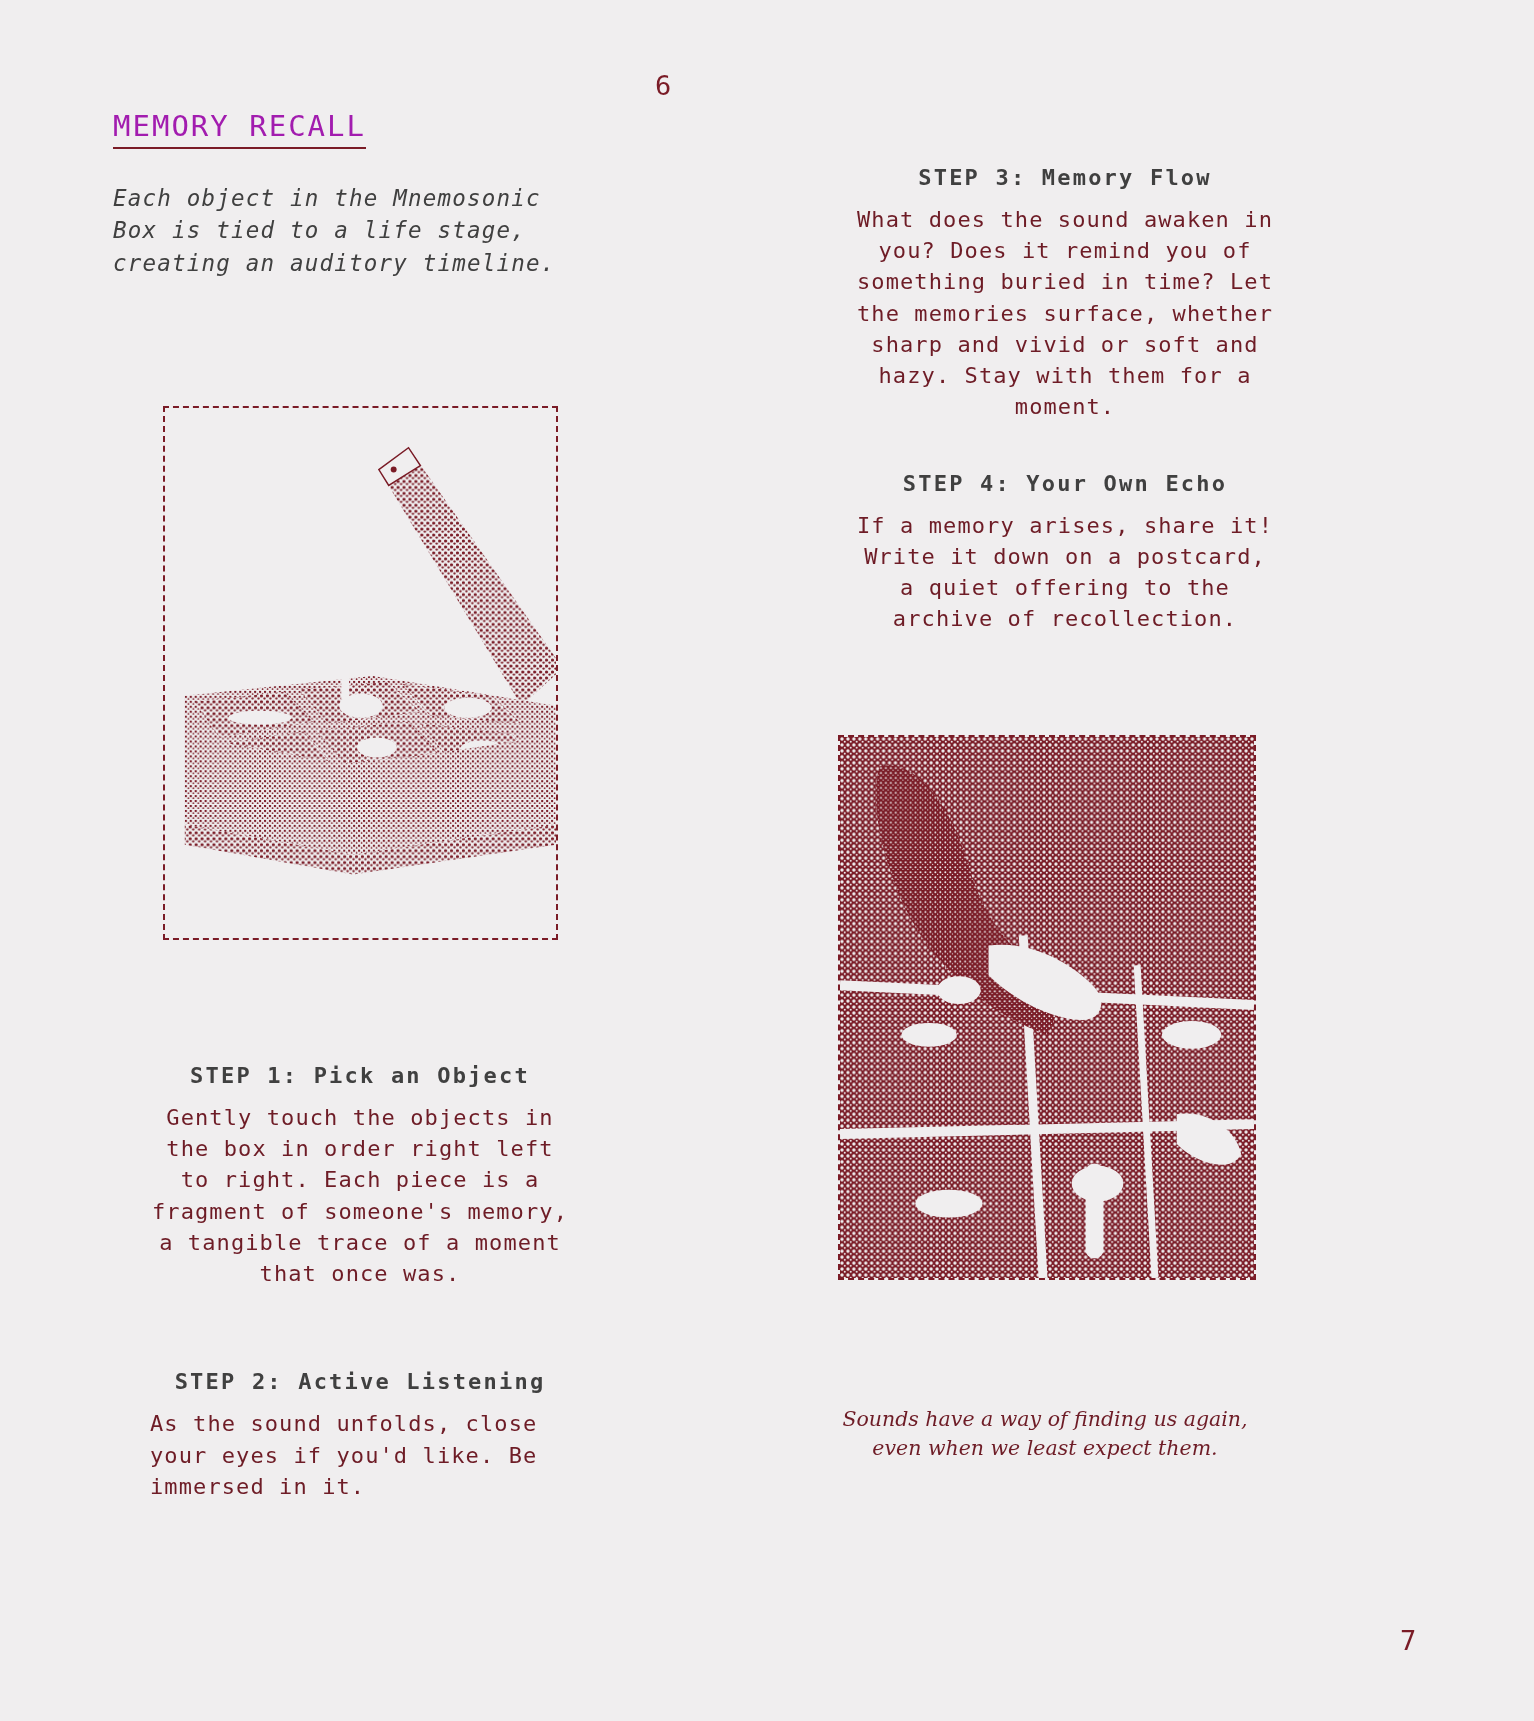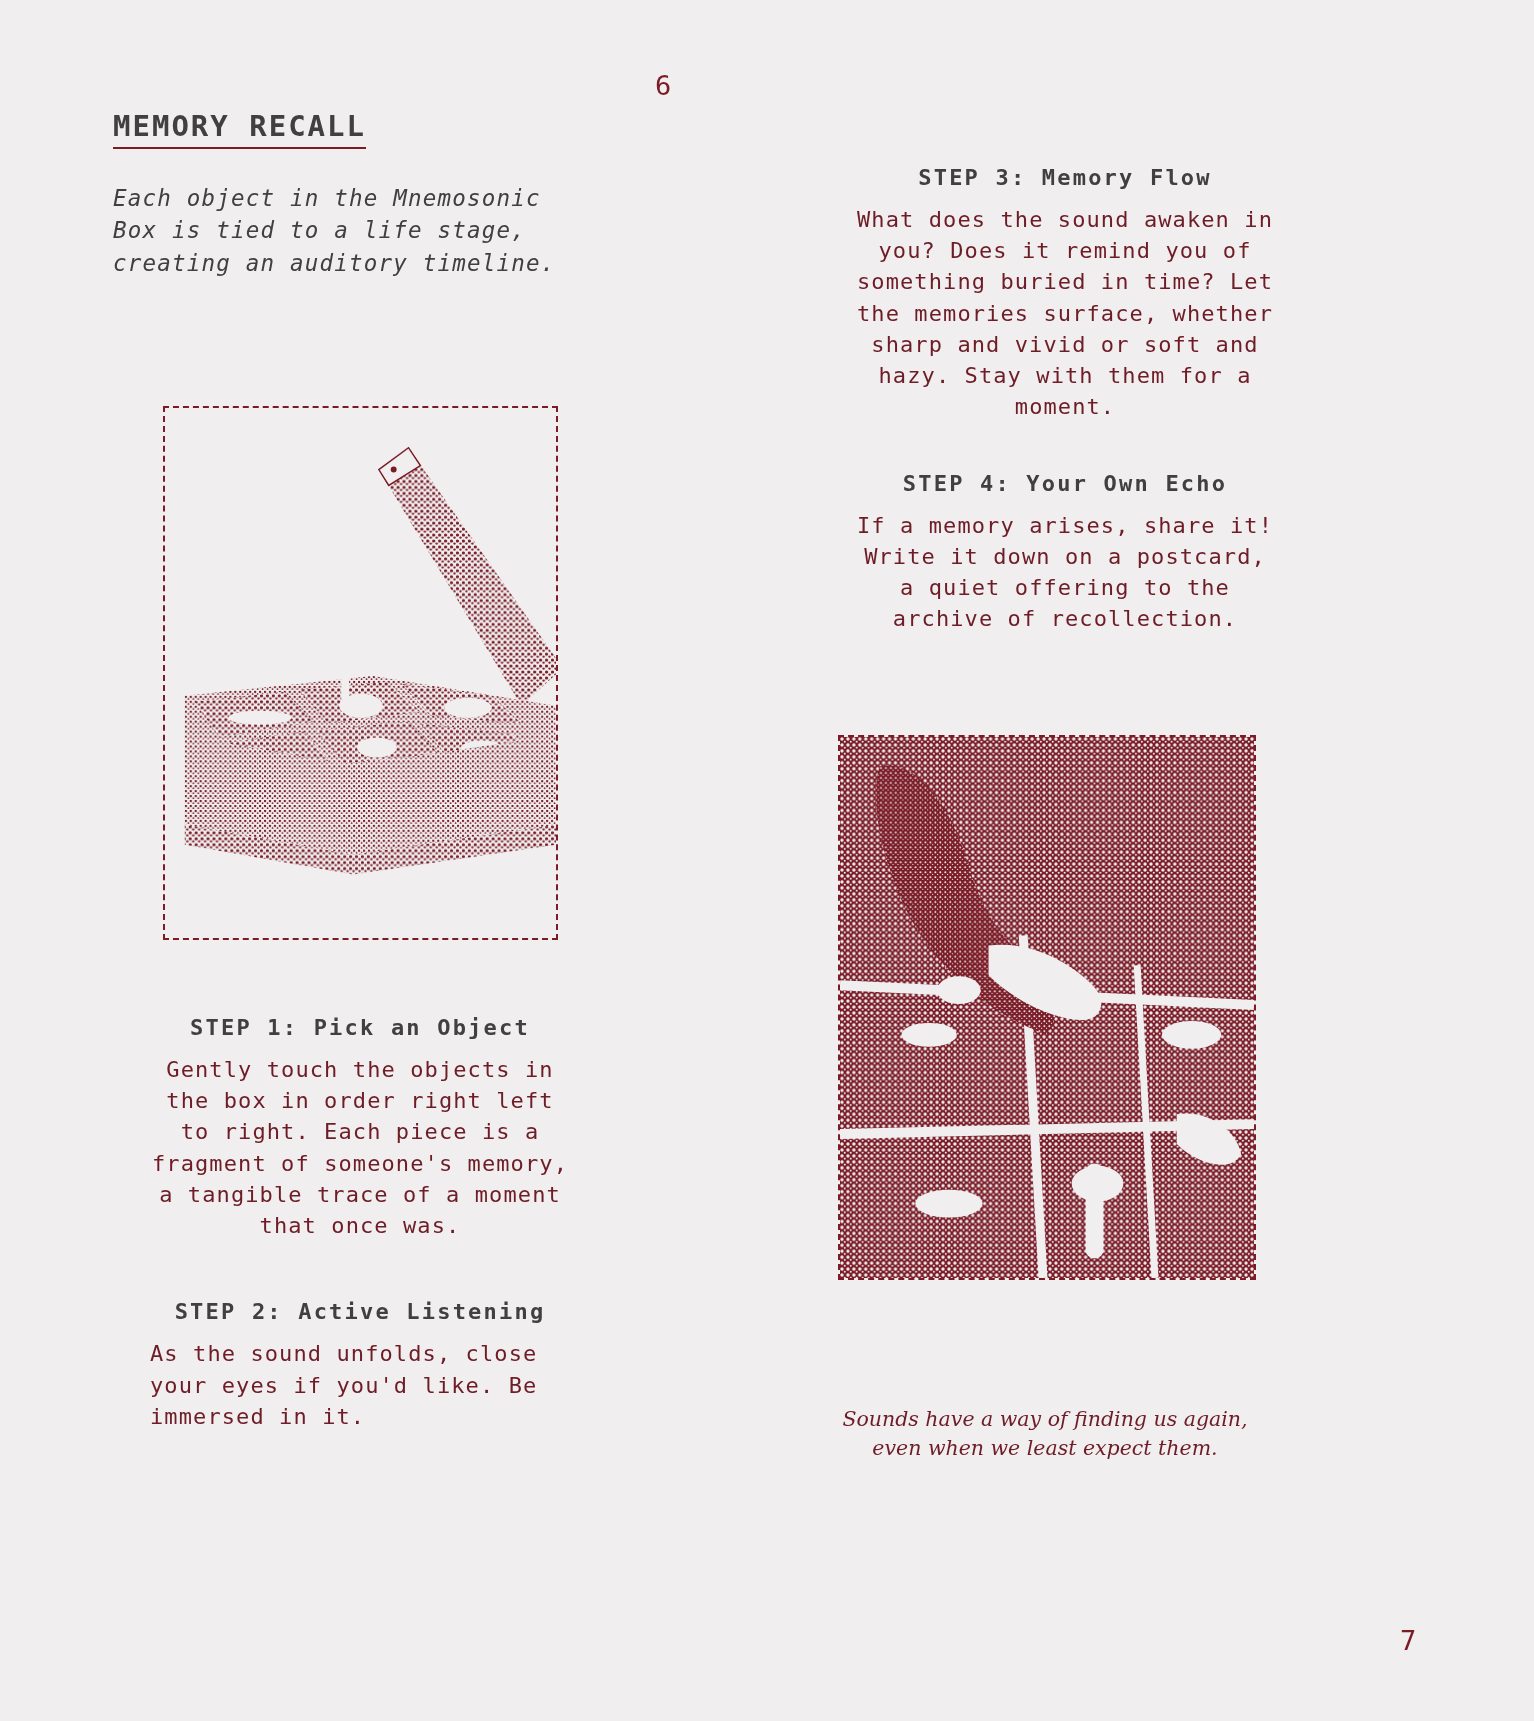--- a/index.html
+++ b/index.html
@@ -32,22 +32,22 @@
   .page-num-left  { left: 655px;  top: 70px; }
   .page-num-right { left: 1400px; top: 1625px; }
 
   
   .main-title {
     position: absolute;
     left: 113px;
     top: 110px;
     font-size: 29px;
     letter-spacing: 2.0px;
-    color: #404040;
-    font-weight: bold;
+    color: #a21caf;
+    font-weight: normal;
     border-bottom: 2px solid #7a1b26;
     padding-bottom: 4px;
     line-height: 1.15;
   }
 
   .intro {
     position: absolute;
     left: 113px;
     top: 182px;
     width: 470px;
@@ -71,24 +71,24 @@
     line-height: 1.42;
     letter-spacing: 1.1px;
     text-align: center;
     color: #6e1c26;
     margin-top: 14px;
   }
 
   .left-col {
     position: absolute;
     left: 150px;
-    top: 1015px;
+    top: 1063px;
     width: 420px;
   }
-  .left-col .block2 { margin-top: 58px; }
+  .left-col .block2 { margin-top: 80px; }
   .left-col .block2 .step-body { text-align: left; }
 
   .right-col {
     position: absolute;
     left: 855px;
     top: 165px;
     width: 420px;
   }
   .right-col .block-b { margin-top: 48px; }
 

